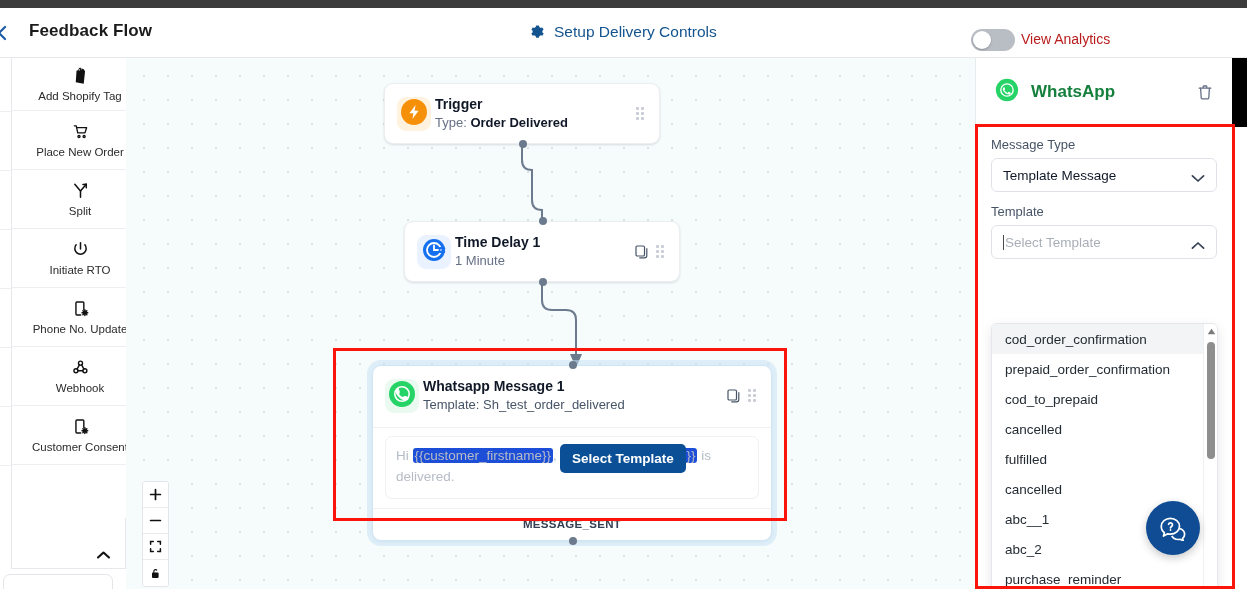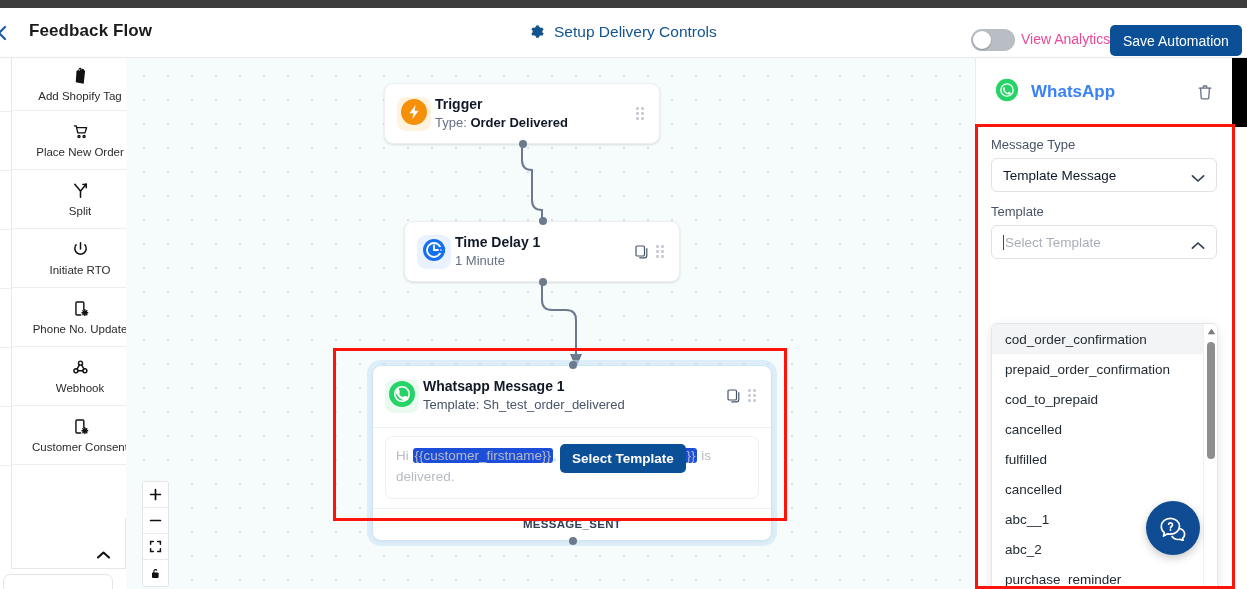--- a/index.html
+++ b/index.html
@@ -48,21 +48,21 @@
     background: #b9bdc4; cursor: pointer;
   }
   .toggle-knob {
     position: absolute; left: 2px; top: 2px;
     width: 18px; height: 18px; border-radius: 50%;
     background: #ffffff;
     box-shadow: 0 1px 2px rgba(0,0,0,.25);
   }
   .analytics-label {
     position: absolute; left: 1021px; top: 23px;
-    font-size: 14px; color: #ec4899;
+    font-size: 14px; color: #b91c1c;
     cursor: pointer;
   }
   .save-btn {
     position: absolute; left: 1110px; top: 17px;
     height: 31px; padding: 0 13px;
     background: #0b4f97; color: #fff;
     border: none; border-radius: 5px;
     font-size: 14px; font-family: inherit; font-weight: 400;
     cursor: pointer;
     display: flex; align-items: center;
@@ -211,21 +211,21 @@
     position: absolute; left: 1232px; top: 58px; width: 15px; height: 69px;
     background: #000;
   }
   .right-edge-white {
     position: absolute; left: 1232px; top: 127px; width: 15px; height: 462px;
     background: #fff;
   }
   .rp-head {
     height: 68px; display: flex; align-items: center; padding: 0 19px; gap: 12px;
   }
-  .rp-title { font-size: 17px; font-weight: 700; color: #3b82f6; flex: 1 1 auto; }
+  .rp-title { font-size: 17px; font-weight: 700; color: #15803d; flex: 1 1 auto; }
   .trash-ico { width: 16px; height: 17px; color: #667085; cursor: pointer; display: block; }
 
   .rp-body { padding: 11px 15px 0; position: relative; }
   .field-label { font-size: 13px; color: #475467; margin-bottom: 6px; }
   .select-box {
     height: 34px; border: 1px solid #dfe3e8; border-radius: 6px;
     display: flex; align-items: center; padding: 2px 11px;
     font-size: 13.5px; color: #101828; cursor: pointer; background: #fff;
     margin-bottom: 12px;
   }
@@ -293,21 +293,20 @@
           <path d="M14.3 9.1l-1-.6c.1-.3.1-.6.1-.9s0-.6-.1-.9l1-.6a.5.5 0 0 0 .2-.6l-1-1.7a.5.5 0 0 0-.6-.2l-1.1.4a4.8 4.8 0 0 0-1.5-.9l-.2-1.2a.5.5 0 0 0-.5-.4H7.4a.5.5 0 0 0-.5.4l-.2 1.2c-.6.2-1.1.5-1.5.9l-1.1-.4a.5.5 0 0 0-.6.2l-1 1.7a.5.5 0 0 0 .2.6l1 .6c-.1.3-.1.6-.1.9s0 .6.1.9l-1 .6a.5.5 0 0 0-.2.6l1 1.7c.1.2.4.3.6.2l1.1-.4c.4.4.9.7 1.5.9l.2 1.2c0 .3.3.4.5.4h2.2c.2 0 .5-.2.5-.4l.2-1.2c.6-.2 1.1-.5 1.5-.9l1.1.4c.2.1.5 0 .6-.2l1-1.7a.5.5 0 0 0-.2-.6z"></path>
         </svg>
       </span>
       <span class="label">Setup Delivery Controls</span>
     </div>
 
     <div class="toggle-wrap">
       <div class="toggle-knob"></div>
     </div>
     <div class="analytics-label">View Analytics</div>
-    <button class="save-btn">Save Automation</button>
   </div>
 
   <div class="pal-strip">
     <div class="sep" style="top:53px"></div>
     <div class="sep" style="top:112px"></div>
     <div class="sep" style="top:171px"></div>
     <div class="sep" style="top:230px"></div>
     <div class="sep" style="top:289px"></div>
     <div class="sep" style="top:348px"></div>
     <div class="sep" style="top:407px"></div>

